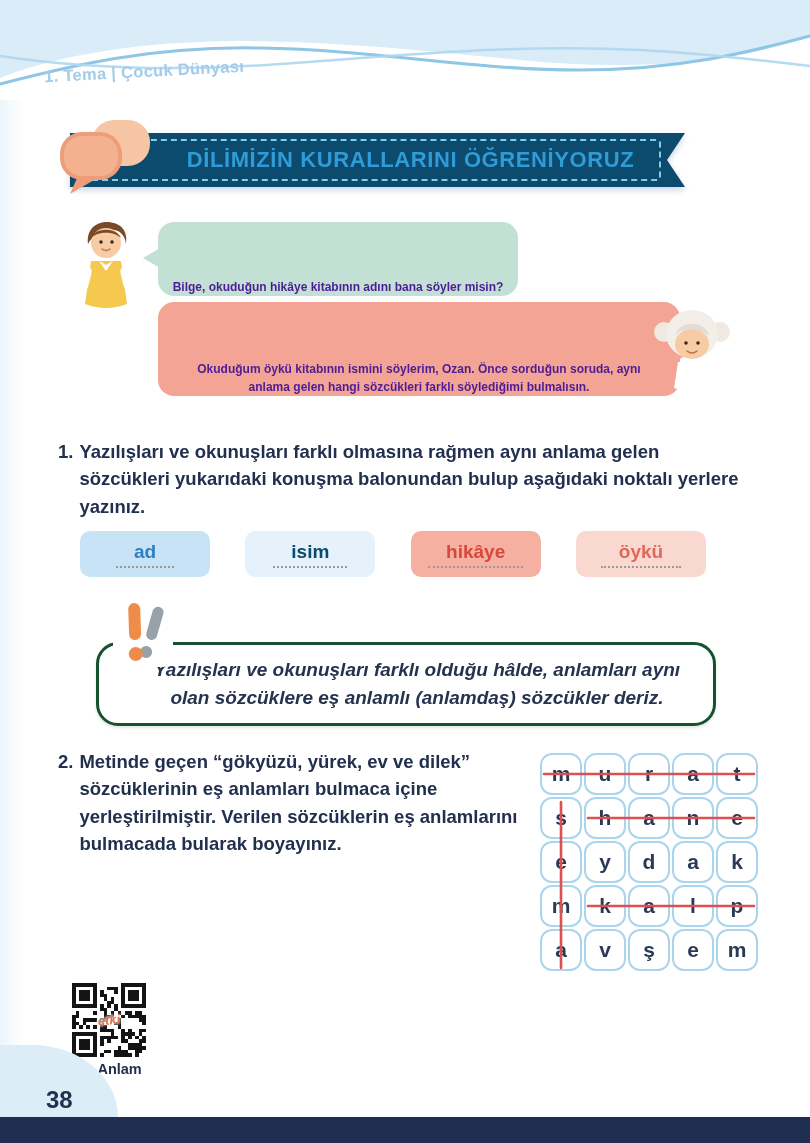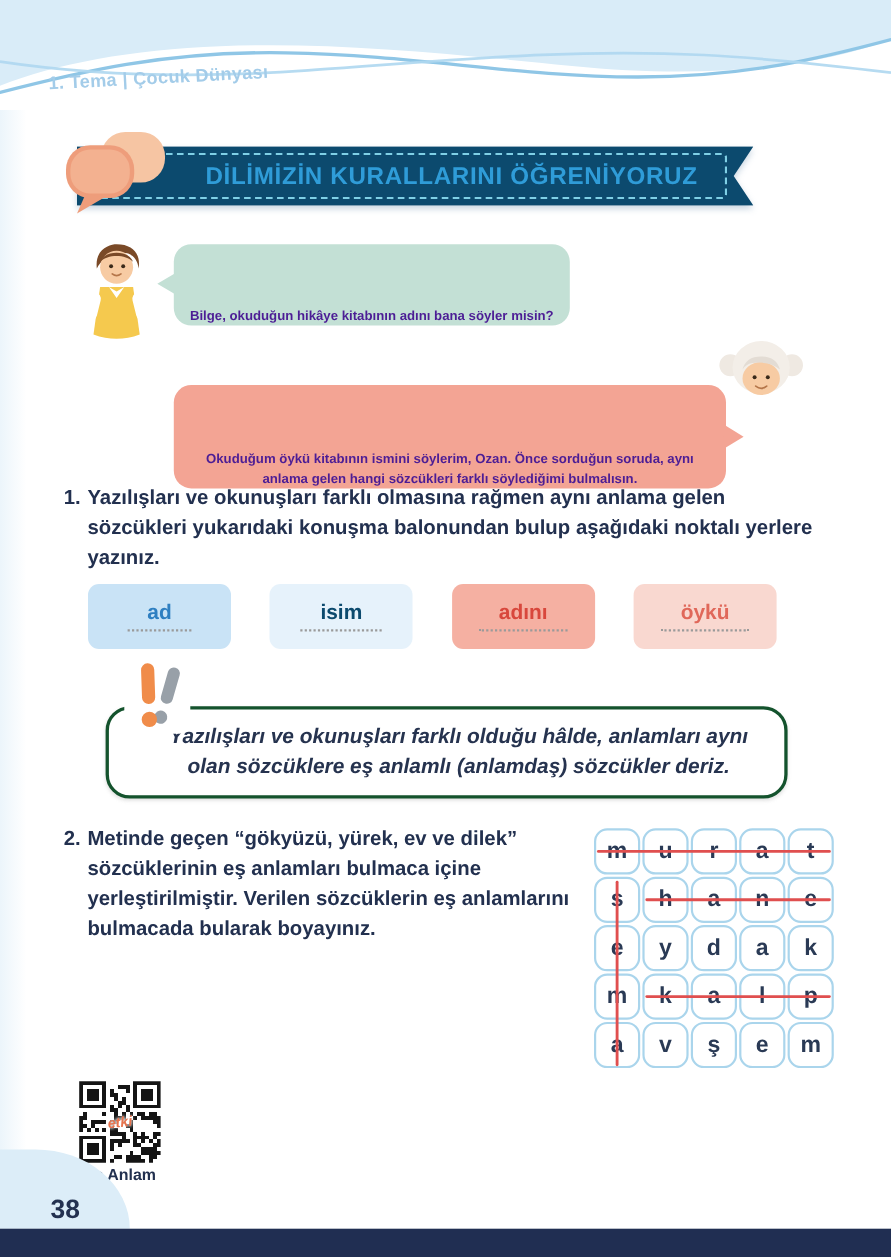--- a/index.html
+++ b/index.html
@@ -26,33 +26,33 @@
   .bubbles-icon{position:absolute;left:58px;top:116px;z-index:5;}
 
   
   .boy-avatar{position:absolute;left:70px;top:220px;}
   .girl-avatar{position:absolute;left:648px;top:300px;}
   .bubble{position:absolute;border-radius:16px;display:flex;align-items:flex-end;justify-content:center;
           text-align:center;font-weight:600;font-size:12px;line-height:1.5;color:#4c1d95;}
   .bubble-boy{left:158px;top:222px;width:332px;height:74px;background:#c3e0d5;padding:0 14px;}
   .bubble-boy::before{content:"";position:absolute;left:-15px;top:26px;width:0;height:0;
           border-top:10px solid transparent;border-bottom:10px solid transparent;border-right:17px solid #c3e0d5;}
-  .bubble-girl{left:158px;top:302px;width:486px;height:94px;background:#f3a494;padding:0 8px;margin-top:48px;}
+  .bubble-girl{left:158px;top:302px;width:486px;height:94px;background:#f3a494;padding:0 18px;}
   .bubble-girl::after{content:"";position:absolute;right:-16px;top:36px;width:0;height:0;
           border-top:11px solid transparent;border-bottom:11px solid transparent;border-left:18px solid #f3a494;}
 
   
   .question{position:absolute;display:flex;gap:6px;font-size:18.5px;font-weight:600;line-height:1.48;color:#22304f;}
   .q1{left:58px;top:438px;width:696px;}
   .q2{left:58px;top:748px;width:474px;}
   .q-num{flex:0 0 auto;font-weight:800;}
 
   
   .answers{position:absolute;left:80px;top:531px;width:626px;display:flex;justify-content:space-between;}
-  .answer-box{width:130px;height:59px;border-radius:10px;display:flex;align-items:center;justify-content:center;}
+  .answer-box{width:130px;height:46px;border-radius:10px;display:flex;align-items:center;justify-content:center;}
   .answer-word{font-size:19px;font-weight:700;border-bottom:2px dotted #9a9a9a;padding:0 18px 3px;}
 
   
   .info-box{position:absolute;left:96px;top:642px;width:614px;height:78px;background:#ffffff;
             border:3px solid #14532d;border-radius:22px;display:flex;align-items:center;justify-content:center;
             box-shadow:0 2px 3px rgba(150,150,150,.25);}
   .excl-icon{position:absolute;left:14px;top:-46px;background:#ffffff;border-radius:10px;line-height:0;padding:2px;}
   .info-text{font-size:19px;font-style:italic;font-weight:600;text-align:center;color:#26334f;
              padding:0 22px 0 44px;line-height:1.45;}
 
@@ -144,21 +144,21 @@
   </div>
 
   <div class="answers">
     <div class="answer-box" style="background: rgb(201, 227, 246);">
       <span class="answer-word" style="color: rgb(46, 127, 193); border-bottom-color: rgb(154, 154, 154);">ad</span>
     </div>
     <div class="answer-box" style="background: rgb(230, 242, 251);">
       <span class="answer-word" style="color: #0c4a6e; border-bottom-color: rgb(154, 154, 154);">isim</span>
     </div>
     <div class="answer-box" style="background: rgb(245, 176, 162);">
-      <span class="answer-word" style="color: rgb(216, 71, 60); border-bottom-color: rgb(154, 154, 154);">adını</span>
+      <span class="answer-word" style="color: rgb(216, 71, 60); border-bottom-color: rgb(154, 154, 154);">hikâye</span>
     </div>
     <div class="answer-box" style="background: rgb(249, 216, 208);">
       <span class="answer-word" style="color: rgb(224, 104, 90); border-bottom-color: rgb(154, 154, 154);">öykü</span>
     </div>
   </div>
 
   <div class="info-box">
     <svg class="excl-icon" width="56" height="64" viewBox="0 0 56 64">
       <g transform="rotate(16 34 30)" fill="#98a0a8">
         <rect x="32" y="4" width="11" height="34" rx="5.5"></rect>

